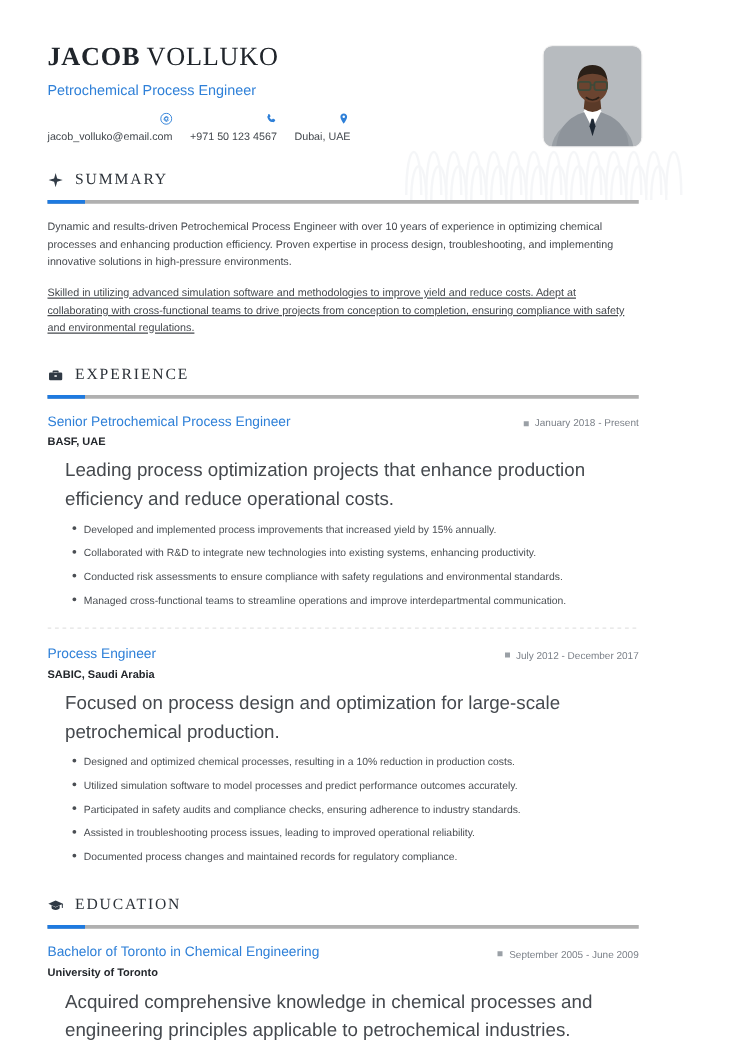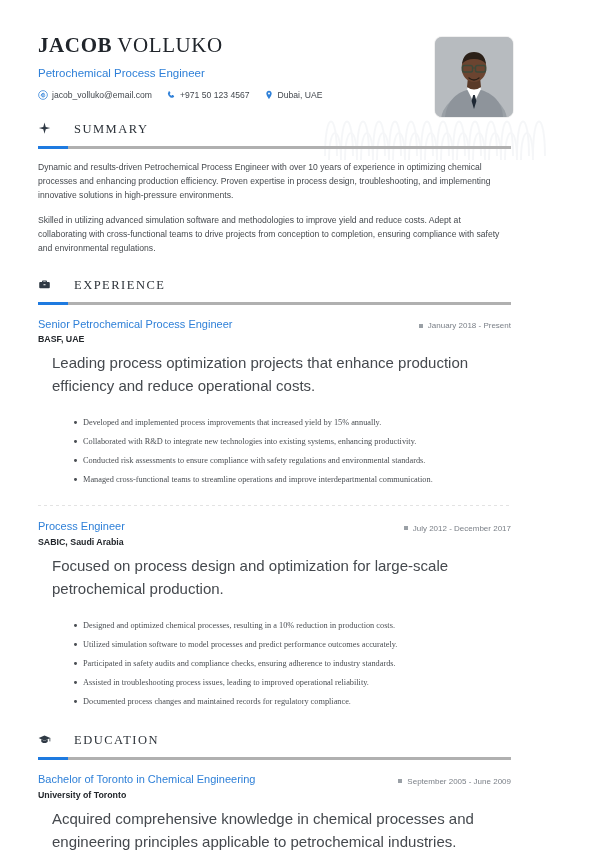--- a/index.html
+++ b/index.html
@@ -22,55 +22,55 @@
     font-family:"Liberation Serif", serif;
     font-size:21px;letter-spacing:.6px;color:#20252b;line-height:1.1;
     margin:0 0 9px 0;
   }
   .name .first{font-weight:bold;}
   .name .last{font-weight:normal;margin-left:5px;}
   .job-title{
     color:#2f80d8;font-size:11.5px;line-height:1.3;margin:0 0 9px 0;
   }
   .contacts{display:flex;align-items:center;gap:14px;font-size:8.6px;color:#43484e;}
-  .contact{display:flex;align-items:flex-end;gap:4px;white-space:nowrap;}
+  .contact{display:flex;align-items:flex-end;gap:4px;white-space:nowrap;flex-direction:column;}
   .contact .ci{display:inline-flex;align-items:center;justify-content:center;width:10px;height:10px;}
   .contact .ci svg{display:block;}
 
   .photo{
     position:absolute;right:38px;top:37px;width:78px;height:80px;
     border-radius:7px;overflow:hidden;background:#b9bcc0;
     box-shadow:0 0 0 1px rgba(0,0,0,.06);
   }
   .photo svg{display:block;width:100%;height:100%;}
 
   
   .section{padding:0 40px 0 38px;margin-top:22px;}
-  .sec-head{display:flex;align-items:flex-start;gap:23px;margin-bottom:9px;}
+  .sec-head{display:flex;align-items:flex-end;gap:9px;margin-bottom:9px;}
   .sec-icon{width:13px;height:13px;display:inline-flex;align-items:center;justify-content:center;color:#303a45;}
   .sec-icon svg{display:block;}
   .sec-title{
     font-family:"Liberation Serif", serif;
     font-size:12.5px;letter-spacing:1.5px;color:#2c3239;text-transform:uppercase;
   }
   .rule{position:relative;height:3px;background:#b0b0b0;margin-bottom:12px;}
   .rule::before{content:"";position:absolute;left:0;top:0;width:30px;height:3px;background:#1e7ae0;}
 
   .para{font-size:8.6px;line-height:1.62;color:#45494e;margin:0 0 11px 0;}
-  .para:last-child{margin-bottom:0;}
+  .para:last-child{margin-bottom:0;text-decoration:underline;}
 
   
   .entry{margin-bottom:0;}
   .entry-top{display:flex;justify-content:space-between;align-items:baseline;gap:12px;}
   .entry-role{color:#2f80d8;font-size:11px;line-height:1.3;}
   .entry-date{display:flex;align-items:center;gap:5px;font-size:8px;color:#7b8088;white-space:nowrap;}
   .sq{width:4px;height:4px;background:#9aa0a6;display:inline-block;}
   .entry-org{font-size:8.8px;font-weight:bold;color:#23272c;margin:3px 0 7px 0;}
   .entry-desc{font-size:15px;line-height:1.55;color:#45494e;margin:0 0 2px 0;padding-left:14px;}
-  ul.points{list-style:none;margin:16px;padding:0 0 0 20px;font-family:Liberation Serif, serif;}
+  ul.points{list-style:none;margin:0;padding:0 0 0 20px;}
   ul.points li{position:relative;font-size:8.3px;line-height:1.45;color:#4a4e53;padding:3.5px 0 3.5px 9px;}
   ul.points li::before{
     content:"";position:absolute;left:0;top:8px;width:2.8px;height:2.8px;
     background:#4a4e53;border-radius:50%;
   }
   .dotted{
     height:1px;margin:13px 0 13px 0;
     background-image:linear-gradient(to right,#e3e3e3 0 3px,transparent 3px 6px);
     background-size:6px 1px;background-repeat:repeat-x;
   }

